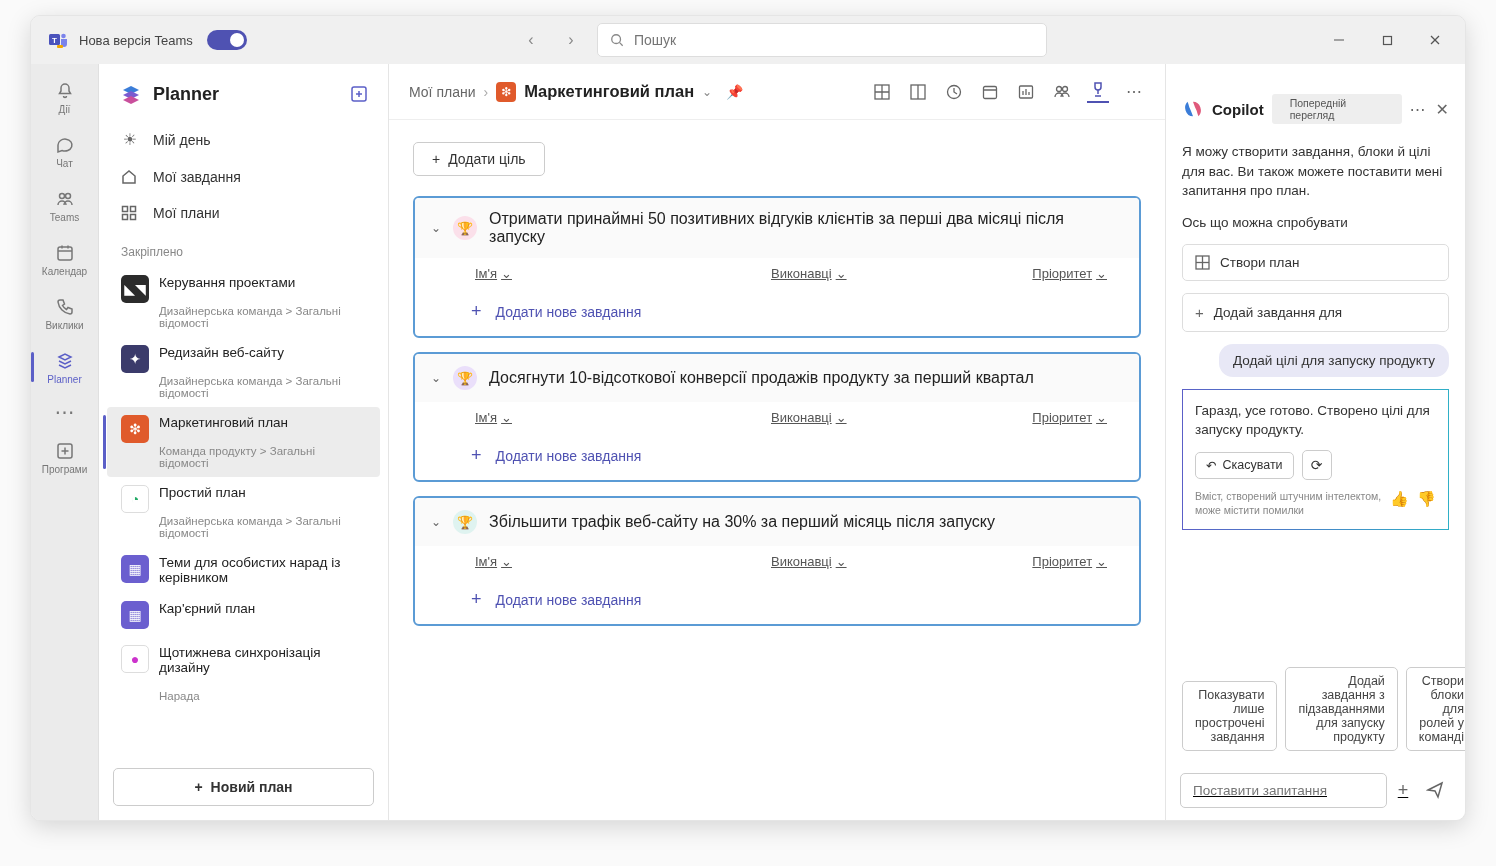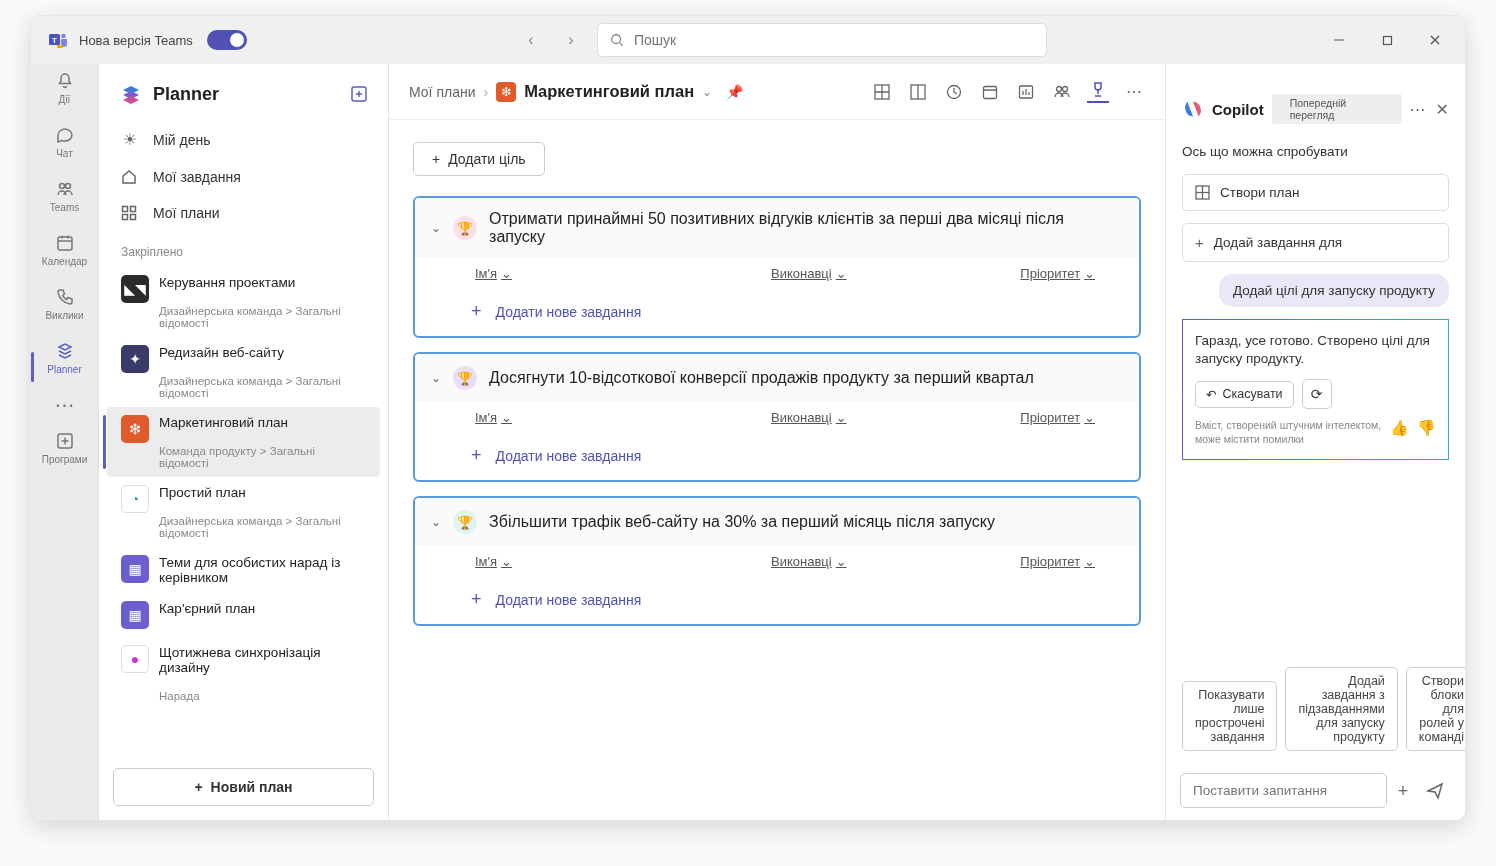--- a/index.html
+++ b/index.html
@@ -14,21 +14,21 @@
 .titlebar-center { flex:1; display:flex; align-items:center; justify-content:center; gap:12px; }
 .nav-arrow { width:28px; height:28px; display:flex; align-items:center; justify-content:center; color:#888; cursor:pointer; border-radius:4px; font-size:16px;}
 .searchbox { width: 450px; height: 34px; background:#fff; border:1px solid #ddd; border-radius:5px; display:flex; align-items:center; padding:0 12px; gap:10px;}
 .searchbox-icon { color:#888; font-size:14px;}
 .searchbox input { border:none; outline:none; flex:1; font-size:14px; color:#444; background:transparent;}
 .win-controls { display:flex; gap:4px; margin-left:auto;}
 .win-btn { width:44px; height:32px; display:flex; align-items:center; justify-content:center; color:#555; cursor:pointer; font-size:14px;}
 
 .main { flex:1; display:flex; overflow:hidden; }
 .rail { width:68px; background:#ebebeb; display:flex; flex-direction:column; align-items:center; padding-top:6px; border-right:1px solid #e0e0e0;}
-.rail-item { width:100%; height:54px; display:flex; flex-direction:column; align-items:center; justify-content:flex-start; gap:2px; cursor:pointer; color:#777; font-size:10px; position:relative;}
+.rail-item { width:100%; height:54px; display:flex; flex-direction:column; align-items:center; justify-content:center; gap:2px; cursor:pointer; color:#777; font-size:10px; position:relative;}
 .rail-item.active { color:#5b5fc7; }
 .rail-item.active::before { content:""; position:absolute; left:0; top:12px; bottom:12px; width:3px; background:#5b5fc7; border-radius:2px;}
 .rail-icon { font-size:20px; height:22px; display:flex; align-items:center;}
 
 .sidebar { width:290px; background:#fff; border-right:1px solid #e5e5e5; display:flex; flex-direction:column;}
 .sidebar-header { display:flex; align-items:center; padding:18px 20px 14px; gap:10px;}
 .planner-logo { width:24px; height:24px; display:inline-flex; align-items:center; font-size:20px;}
 .planner-title { font-size:18px; font-weight:700; color:#222; flex:1;}
 .sidebar-new-icon { color:#5b5fc7; font-size:16px; cursor:pointer;}
 .sidebar-nav { padding:0 8px;}
@@ -63,21 +63,21 @@
 
 .goal-card { border:2px solid #5b9bd5; border-radius:6px; margin-bottom:14px; overflow:hidden;}
 .goal-header { display:flex; align-items:center; gap:12px; padding:12px 16px; background:#fafafa; cursor:pointer;}
 .goal-chevron { color:#666; font-size:12px;}
 .goal-trophy { width:24px; height:24px; border-radius:50%; display:flex; align-items:center; justify-content:center; font-size:13px;}
 .goal-title { font-size:16px; font-weight:400; color:#222; flex:1;}
 .goal-cols { display:flex; padding:8px 16px 8px 60px; font-size:13px; color:#555; gap:6px;text-decoration:underline;}
 .col { display:flex; align-items:center; gap:4px; cursor:pointer;}
 .col-name { width:290px;}
 .col-exec { width:160px;}
-.col-prio { margin-left:auto; margin-right:28px;}
+.col-prio { margin-left:auto; margin-right:16px;}
 .goal-add-row { display:flex; align-items:center; gap:14px; padding:12px 16px 14px 56px;}
 .goal-add-plus { color:#4f52b2; font-size:18px; font-weight:300;}
 .goal-add-text { color:#4f52b2; font-size:14px;}
 
 .copilot-panel { width:300px; border-left:1px solid #e5e5e5; display:flex; flex-direction:column; background:#fff;}
 .copilot-header { display:flex; align-items:center; padding:14px 16px; gap:8px;margin-top:16px;}
 .copilot-logo { width:22px; height:22px; display:inline-flex;}
 .copilot-title { font-weight:700; font-size:15px; color:#222;}
 .copilot-badge { font-size:10.5px; background:#eee; padding:3px 18px; border-radius:3px; color:#555;}
 .copilot-hdr-right { margin-left:auto; display:flex; gap:10px; color:#666;}
@@ -90,21 +90,21 @@
 .ai-actions { display:flex; align-items:center; gap:8px;}
 .undo-btn { display:inline-flex; align-items:center; gap:6px; border:1px solid #ccc; border-radius:5px; padding:5px 10px; font-size:12.5px; cursor:pointer;}
 .retry-btn { width:30px; height:30px; border:1px solid #ccc; border-radius:5px; display:flex; align-items:center; justify-content:center; cursor:pointer; font-size:14px;}
 .ai-disclaimer { font-size:10.5px; color:#888; line-height:1.3;}
 .ai-feedback { display:flex; gap:8px; margin-left:auto; color:#888; font-size:15px;}
 .ai-disclaimer-row { display:flex; align-items:flex-start; gap:8px;}
 
 .quick-prompts { display:flex; flex-direction:row; gap:8px; align-items:flex-end; padding:6px 0;}
 .quick-prompt { border:1px solid #ccc; border-radius:5px; padding:6px 12px; font-size:12.5px; color:#444; cursor:pointer; text-align:right; max-width:240px;}
 
-.copilot-input-row { display:flex; align-items:flex-end; padding:12px 14px; gap:0;}
+.copilot-input-row { display:flex; align-items:flex-start; padding:12px 14px; gap:0;text-decoration:underline;}
 .copilot-input { flex:1; border:1px solid #ccc; border-radius:5px; padding:9px 12px; font-size:13.5px; outline:none;}
 .copilot-input-btn { width:32px; height:34px; display:flex; align-items:center; justify-content:center; color:#666; cursor:pointer; font-size:18px;}
 
 svg { display:block; }
 </style>
 </head>
 <body>
 
 <div class="window">
   <div class="titlebar">
@@ -460,20 +460,21 @@
               </svg>
           </span>
           <span class="copilot-title">Copilot</span>
           <span class="copilot-badge">Попередній перегляд</span>
           <div class="copilot-hdr-right">
             <span style="cursor:pointer;">⋯</span>
             <span style="cursor:pointer;">✕</span>
           </div>
         </div>
         <div class="copilot-body">
+          <div class="copilot-msg">Я можу створити завдання, блоки й цілі для вас. Ви також можете поставити мені запитання про план.</div>
           <div class="copilot-msg">Ось що можна спробувати</div>
           <div class="copilot-suggestion-btn">
             <span class="icon">
                 <svg width="15" height="15" fill="none" stroke="#666" stroke-width="1.3">
                   <rect x="1" y="1" width="13" height="13"></rect>
                   <line x1="1" y1="7.5" x2="14" y2="7.5"></line>
                   <line x1="7.5" y1="1" x2="7.5" y2="14"></line>
                 </svg>
               </span>
             <span>Створи план</span>

